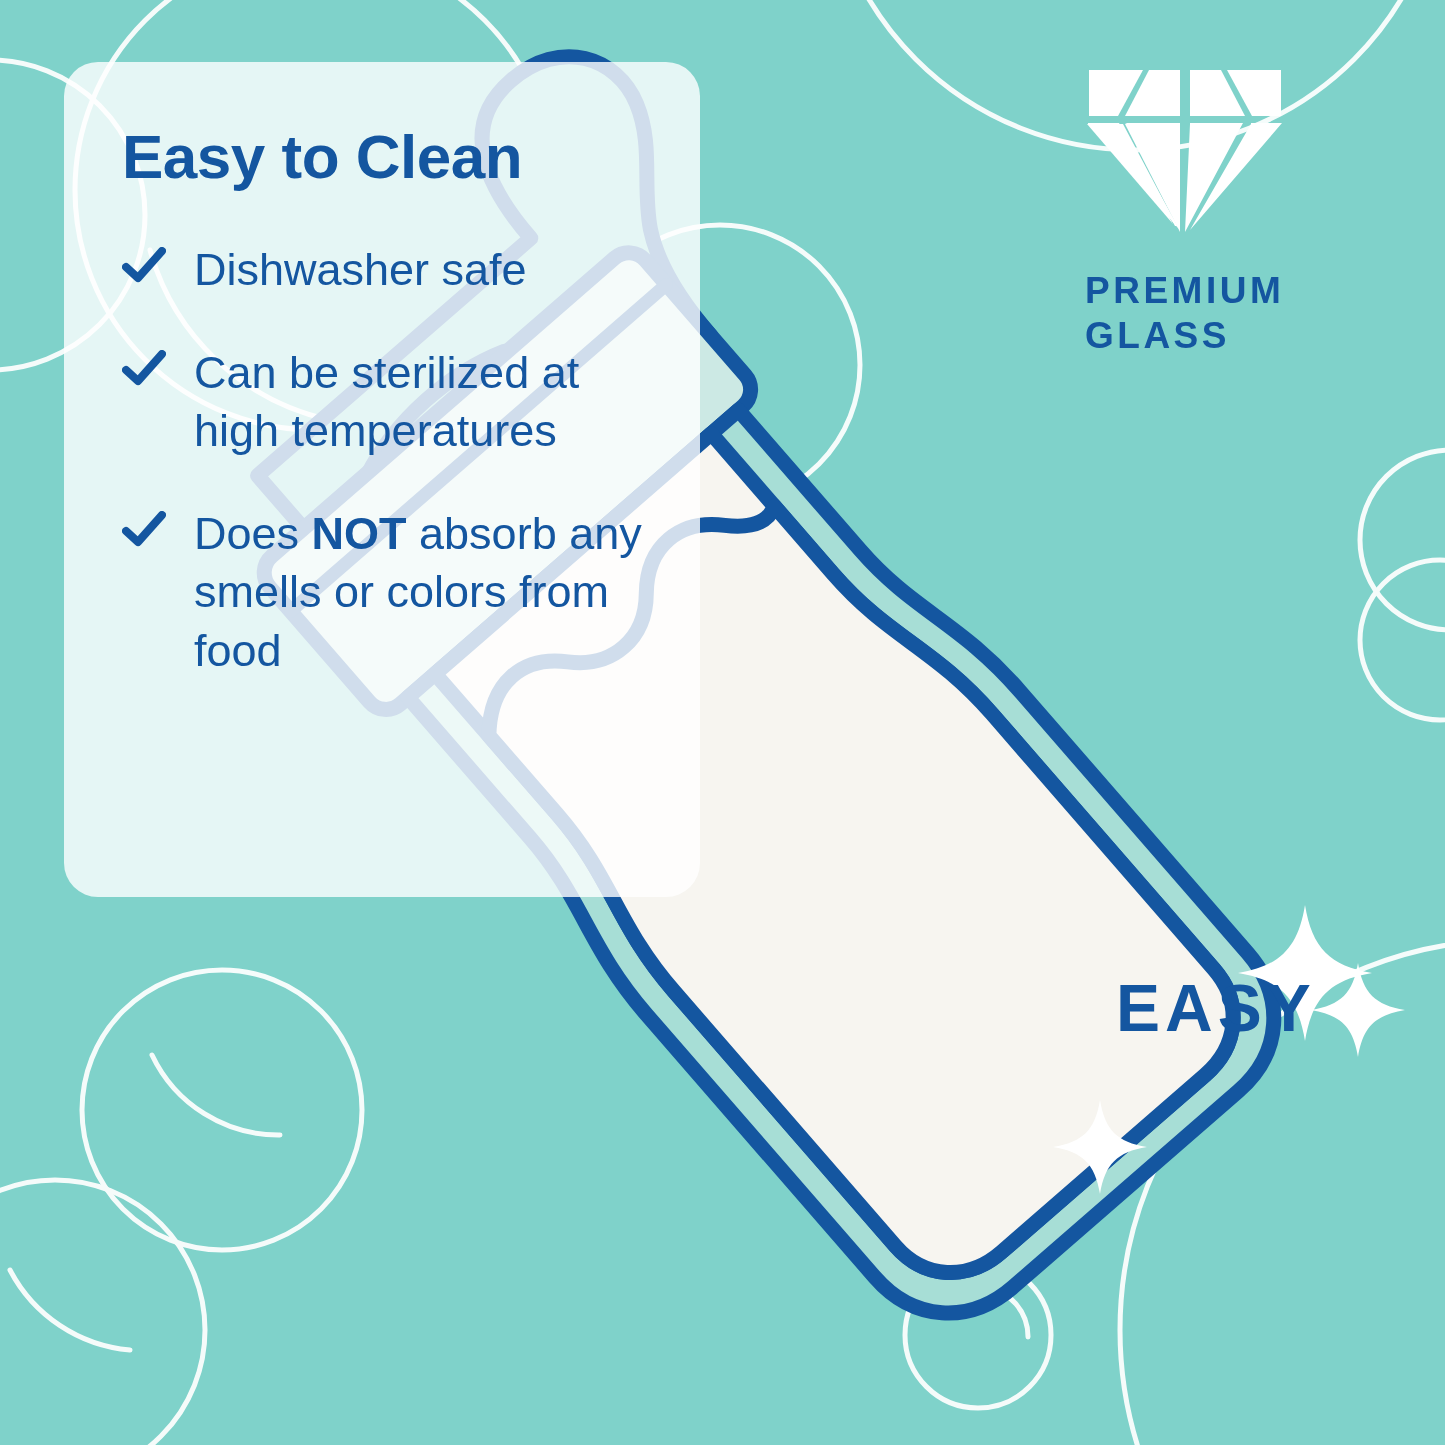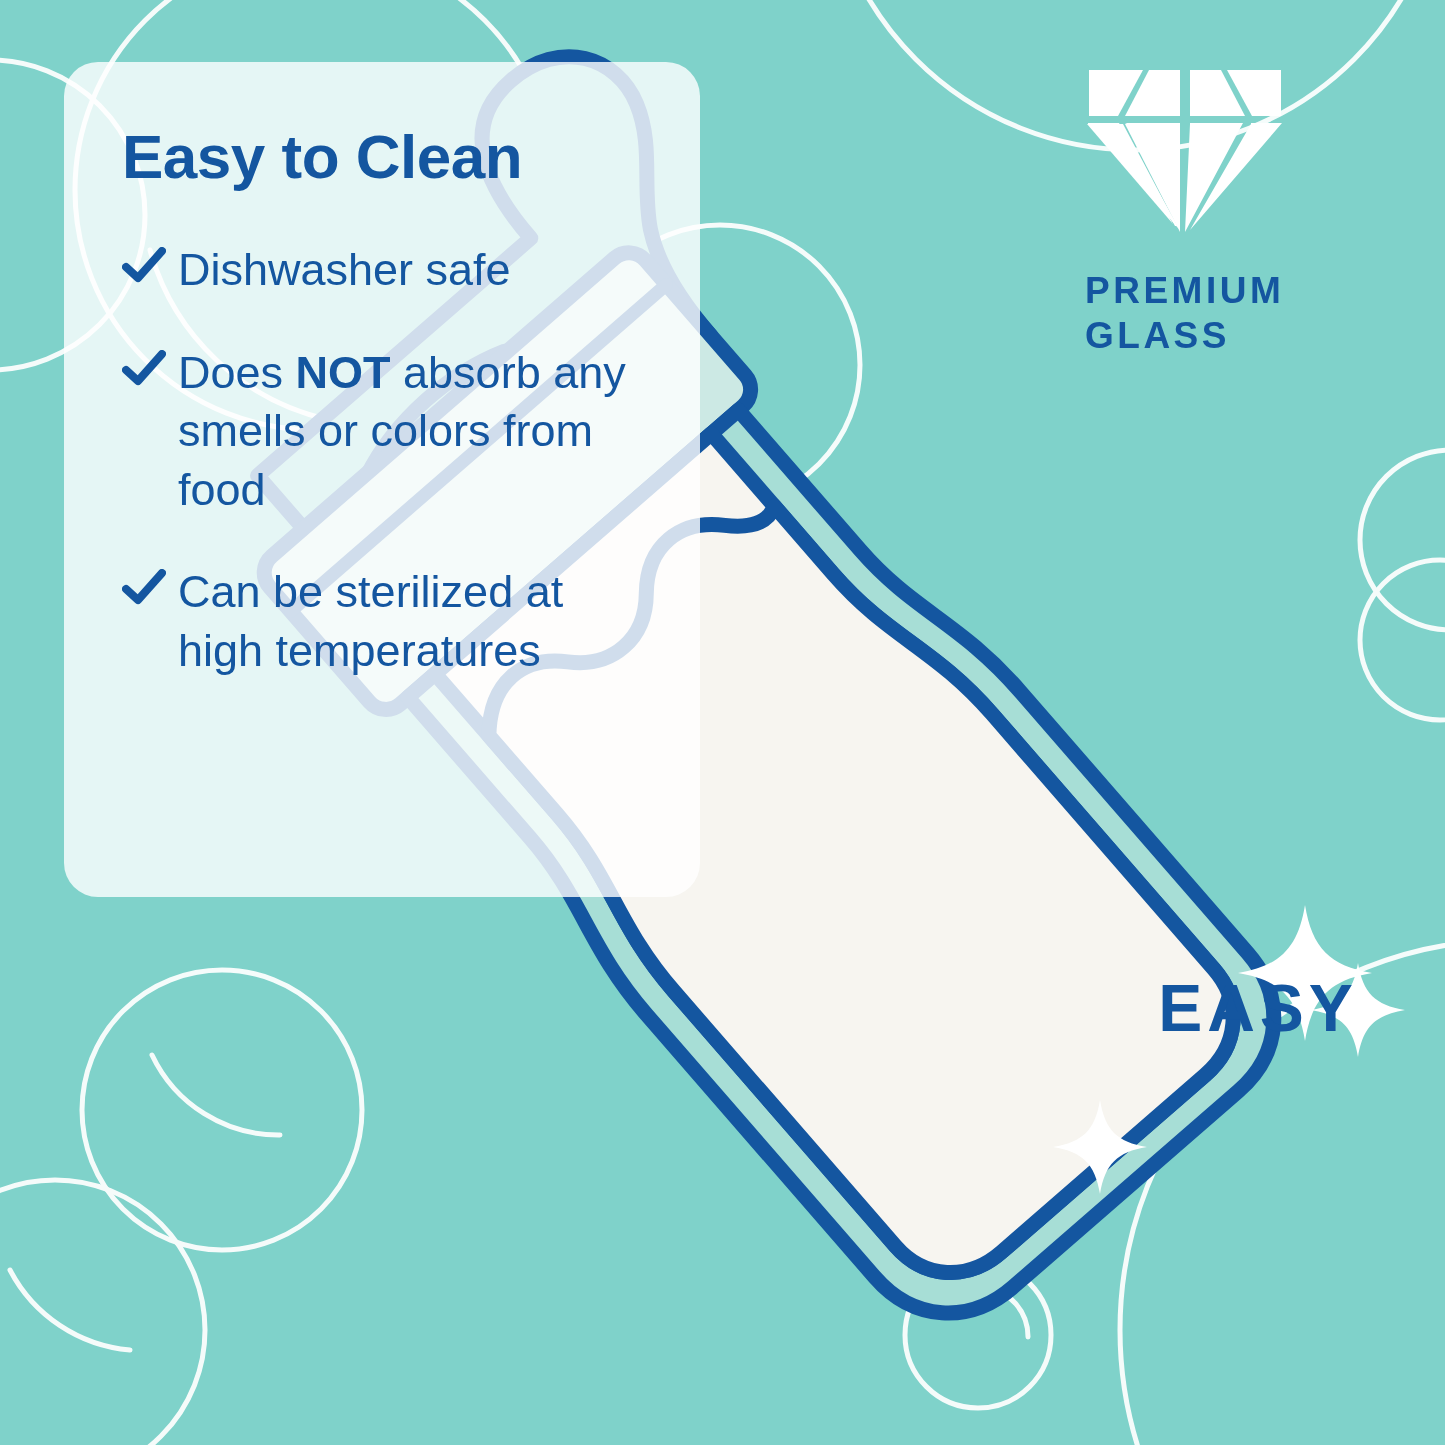--- a/index.html
+++ b/index.html
@@ -42,20 +42,21 @@
     font-weight: bold;
     letter-spacing: -0.5px;
     line-height: 1.05;
     margin: 0 0 52px 0;
     white-space: nowrap;
   }
   .feature-row {
     display: flex;
     align-items: flex-start;
     margin-bottom: 44px;
+    gap: 16px;
   }
   .check-icon {
     flex: 0 0 auto;
     width: 56px;
     margin-top: 6px;
   }
   .feature-text {
     color: #1456A0;
     font-size: 45px;
     line-height: 1.30;
@@ -89,21 +90,21 @@
     top: 975px;
     width: 310px;
     z-index: 7;
     color: #1456A0;
   }
   #easyclean-line1 {
     font-size: 66px;
     font-weight: bold;
     letter-spacing: 5px;
     line-height: 1.0;
-    text-align: center;
+    text-align: left;
     padding-left: 26px;
   }
   #easyclean-line2 {
     font-size: 62px;
     font-weight: bold;
     letter-spacing: 3px;
     line-height: 1.12;
     text-align: right;
     padding-right: 6px;
   }
@@ -222,30 +223,30 @@
       </span>
       <span class="feature-text"><span>Dishwasher safe</span></span>
     </div>
 
     <div class="feature-row">
       <span class="check-icon">
         <svg viewBox="0 0 44 38" width="44" height="38">
           <path d="M 4 20 L 16 31 L 40 4" fill="none" stroke="#1456A0" stroke-width="8" stroke-linecap="round" stroke-linejoin="round"></path>
         </svg>
       </span>
-      <span class="feature-text"><span>Does </span><b>NOT</b><span> absorb any smells or colors from food</span></span>
+      <span class="feature-text"><span>Can be sterilized at high temperatures</span></span>
     </div>
 
     <div class="feature-row">
       <span class="check-icon">
         <svg viewBox="0 0 44 38" width="44" height="38">
           <path d="M 4 20 L 16 31 L 40 4" fill="none" stroke="#1456A0" stroke-width="8" stroke-linecap="round" stroke-linejoin="round"></path>
         </svg>
       </span>
-      <span class="feature-text"><span>Can be sterilized at high temperatures</span></span>
+      <span class="feature-text"><span>Does </span><b>NOT</b><span> absorb any smells or colors from food</span></span>
     </div>
   </div>
 
   <div id="premium-badge">
     <svg width="200" height="200" viewBox="0 0 200 200">
       <g fill="#FFFFFF">
 
         <polygon points="4,22 58,22 33,68 4,68"></polygon>
 
         <polygon points="64,22 95,22 95,68 40,68"></polygon>

